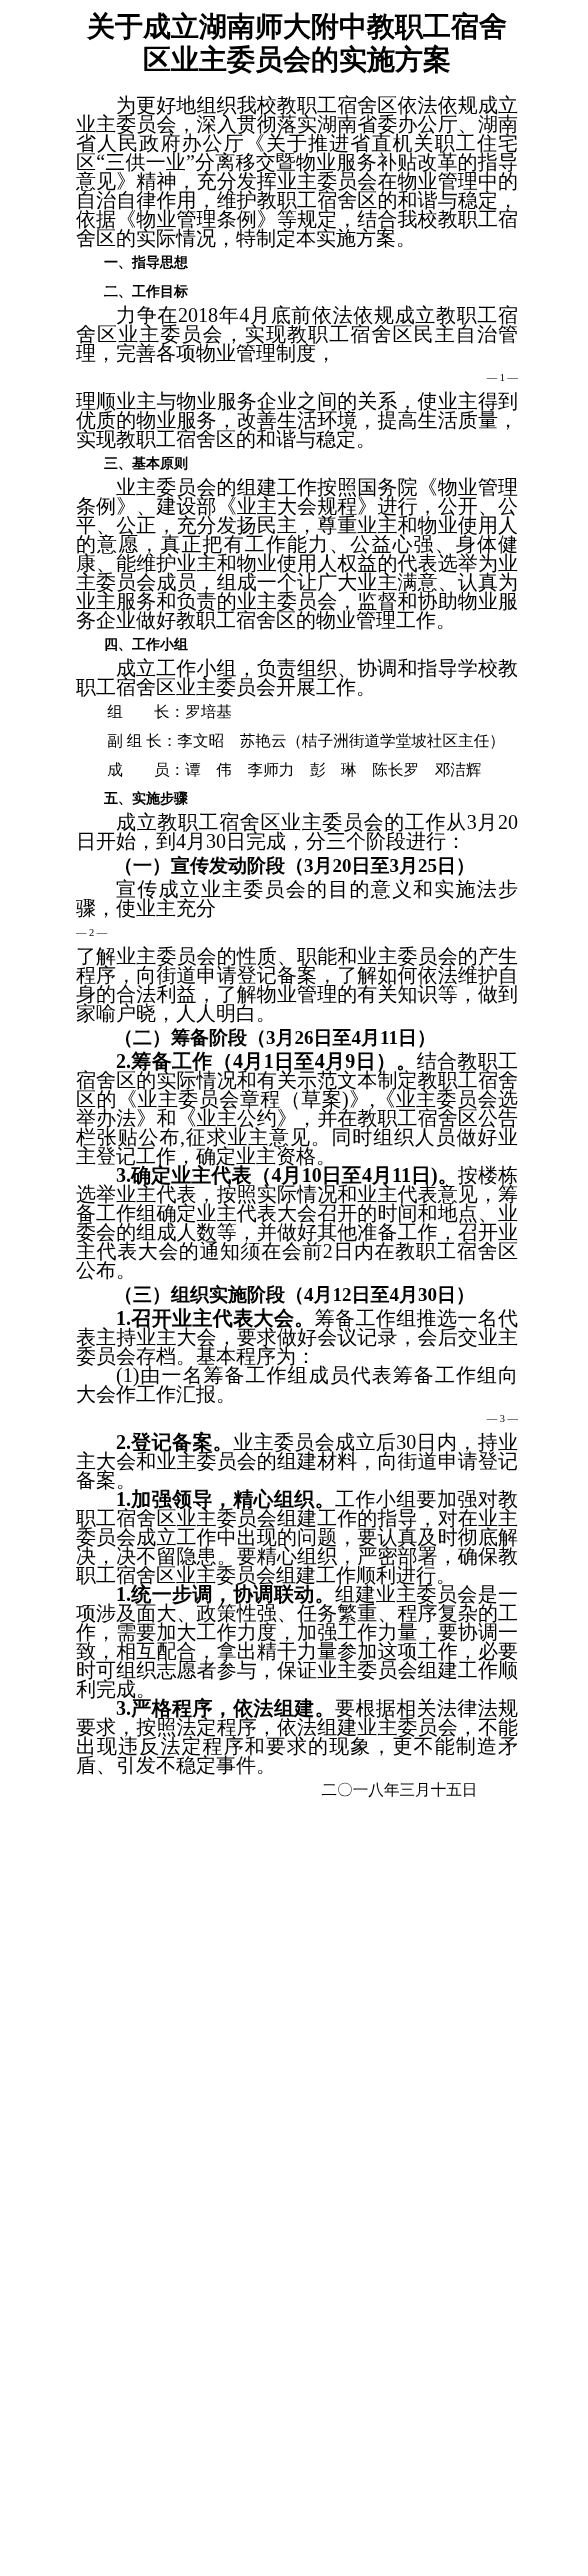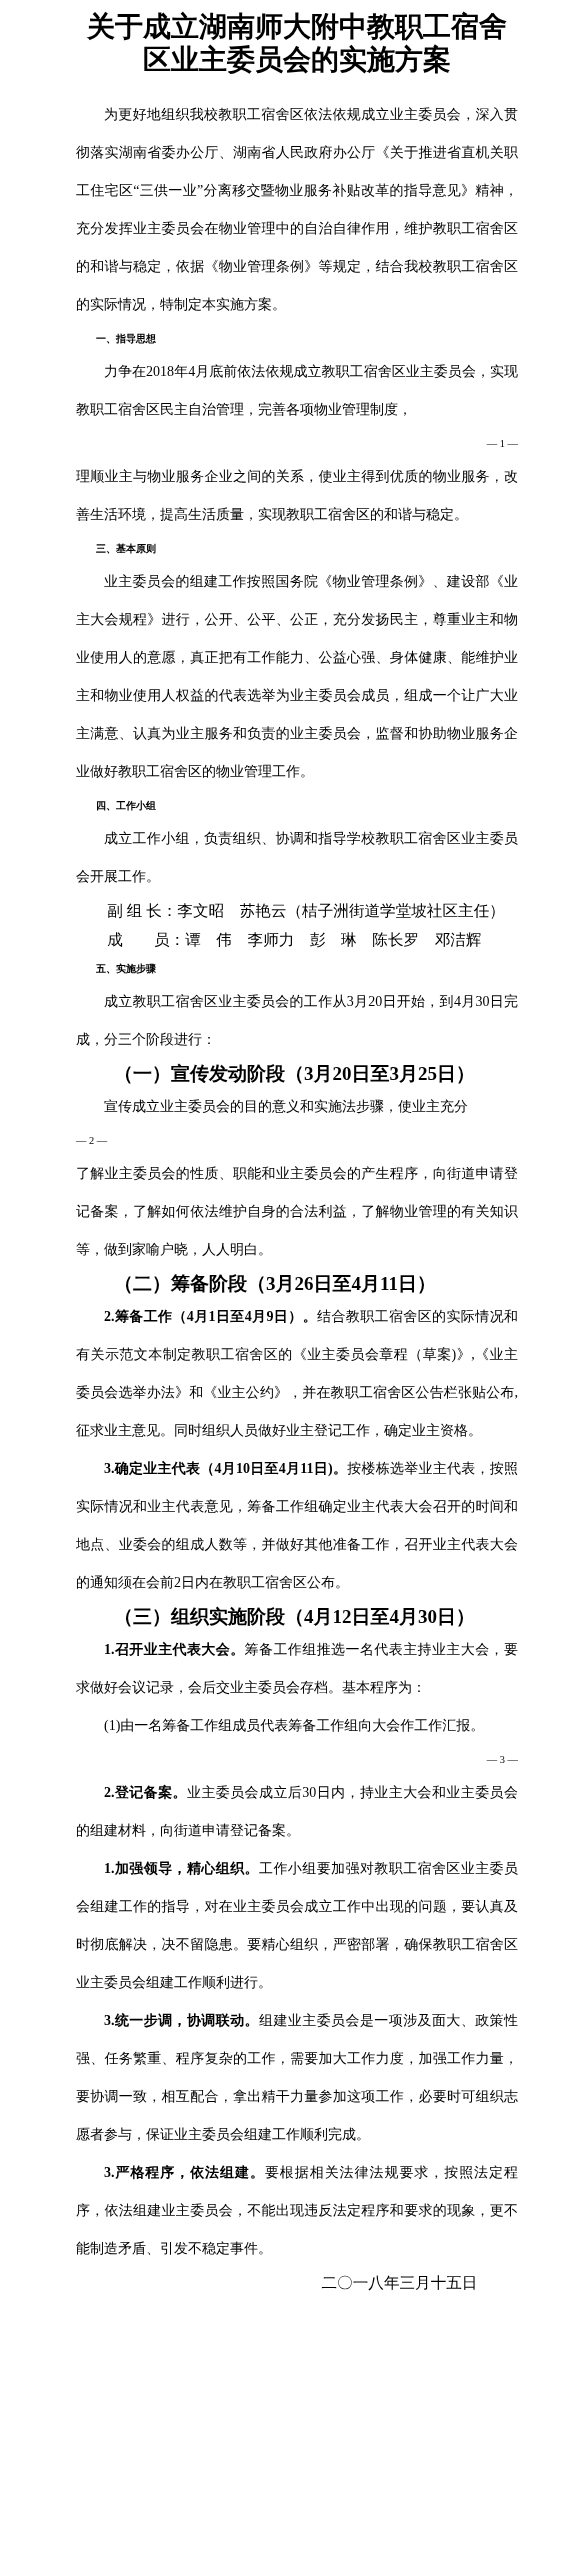--- a/index.html
+++ b/index.html
@@ -16,31 +16,31 @@
   }
   .doc-title {
     font-family: "Liberation Sans", "DejaVu Sans", sans-serif;
     font-weight: bold;
     font-size: 28px;
     line-height: 33px;
     text-align: center;
     margin: 0 0 19.3px 0;
   }
   .para {
-    font-size: 14px;
-    line-height: 38px;
+    font-size: 20px;
+    line-height: 19px;
     margin: 0;
     text-align: justify;
     text-indent: 2em;
   }
   .para.no-indent { text-indent: 0; }
   .sec-heading {
     font-family: "Liberation Sans", "DejaVu Sans", sans-serif;
     font-weight: bold;
-    font-size: 10px;
+    font-size: 14px;
     line-height: 29px;
     margin: 0;
     text-indent: 2em;
   }
   .stage-heading {
     font-weight: bold;
     font-size: 19px;
     line-height: 29px;
     margin: 0;
     text-indent: 2em;
@@ -73,29 +73,31 @@
 <body>
 
 <div class="page">
 
   <h1 class="doc-title">关于成立湖南师大附中教职工宿舍区业主委员会的实施方案</h1>
 
   <p class="para">为更好地组织我校教职工宿舍区依法依规成立业主委员会，深入贯彻落实湖南省委办公厅、湖南省人民政府办公厅《关于推进省直机关职工住宅区“三供一业”分离移交暨物业服务补贴改革的指导意见》精神，充分发挥业主委员会在物业管理中的自治自律作用，维护教职工宿舍区的和谐与稳定，依据《物业管理条例》等规定，结合我校教职工宿舍区的实际情况，特制定本实施方案。</p>
 
   <h2 class="sec-heading">一、指导思想</h2>
 
+  <h2 class="sec-heading">二、工作目标</h2>
   <p class="para">力争在2018年4月底前依法依规成立教职工宿舍区业主委员会，实现教职工宿舍区民主自治管理，完善各项物业管理制度，</p>
   <p class="page-marker pm-right">— 1 —</p>
   <p class="para no-indent">理顺业主与物业服务企业之间的关系，使业主得到优质的物业服务，改善生活环境，提高生活质量，实现教职工宿舍区的和谐与稳定。</p>
 
   <h2 class="sec-heading">三、基本原则</h2>
   <p class="para">业主委员会的组建工作按照国务院《物业管理条例》、建设部《业主大会规程》进行，公开、公平、公正，充分发扬民主，尊重业主和物业使用人的意愿，真正把有工作能力、公益心强、身体健康、能维护业主和物业使用人权益的代表选举为业主委员会成员，组成一个让广大业主满意、认真为业主服务和负责的业主委员会，监督和协助物业服务企业做好教职工宿舍区的物业管理工作。</p>
 
   <h2 class="sec-heading">四、工作小组</h2>
   <p class="para">成立工作小组，负责组织、协调和指导学校教职工宿舍区业主委员会开展工作。</p>
+  <p class="roster-line">组　　长：罗培基</p>
   <p class="roster-line">副 组 长：李文昭　苏艳云（桔子洲街道学堂坡社区主任）</p>
   <p class="roster-line">成　　员：谭　伟　李师力　彭　琳　陈长罗　邓洁辉</p>
 
   <h2 class="sec-heading">五、实施步骤</h2>
   <p class="para">成立教职工宿舍区业主委员会的工作从3月20日开始，到4月30日完成，分三个阶段进行：</p>
 
   <h3 class="stage-heading">（一）宣传发动阶段（3月20日至3月25日）</h3>
   <p class="para">宣传成立业主委员会的目的意义和实施法步骤，使业主充分</p>
   <p class="page-marker pm-left">— 2 —</p>
   <p class="para no-indent">了解业主委员会的性质、职能和业主委员会的产生程序，向街道申请登记备案，了解如何依法维护自身的合法利益，了解物业管理的有关知识等，做到家喻户晓，人人明白。</p>
@@ -104,19 +106,19 @@
   <p class="para"><span class="lead">2.筹备工作（4月1日至4月9日）。</span><span>结合教职工宿舍区的实际情况和有关示范文本制定教职工宿舍区的《业主委员会章程（草案)》,《业主委员会选举办法》和《业主公约》，并在教职工宿舍区公告栏张贴公布,征求业主意见。同时组织人员做好业主登记工作，确定业主资格。</span></p>
   <p class="para"><span class="lead">3.确定业主代表（4月10日至4月11日)。</span><span>按楼栋选举业主代表，按照实际情况和业主代表意见，筹备工作组确定业主代表大会召开的时间和地点、业委会的组成人数等，并做好其他准备工作，召开业主代表大会的通知须在会前2日内在教职工宿舍区公布。</span></p>
 
   <h3 class="stage-heading">（三）组织实施阶段（4月12日至4月30日）</h3>
   <p class="para"><span class="lead">1.召开业主代表大会。</span><span>筹备工作组推选一名代表主持业主大会，要求做好会议记录，会后交业主委员会存档。基本程序为：</span></p>
   <p class="para">(1)由一名筹备工作组成员代表筹备工作组向大会作工作汇报。</p>
   <p class="page-marker pm-right">— 3 —</p>
   <p class="para"><span class="lead">2.登记备案。</span><span>业主委员会成立后30日内，持业主大会和业主委员会的组建材料，向街道申请登记备案。</span></p>
 
   <p class="para"><span class="lead">1.加强领导，精心组织。</span><span>工作小组要加强对教职工宿舍区业主委员会组建工作的指导，对在业主委员会成立工作中出现的问题，要认真及时彻底解决，决不留隐患。要精心组织，严密部署，确保教职工宿舍区业主委员会组建工作顺利进行。</span></p>
-  <p class="para"><span class="lead">3.统一步调，协调联动。</span><span>组建业主委员会是一项涉及面大、政策性强、任务繁重、程序复杂的工作，需要加大工作力度，加强工作力量，要协调一致，相互配合，拿出精干力量参加这项工作，必要时可组织志愿者参与，保证业主委员会组建工作顺利完成。</span></p>
+  <p class="para"><span class="lead">1.统一步调，协调联动。</span><span>组建业主委员会是一项涉及面大、政策性强、任务繁重、程序复杂的工作，需要加大工作力度，加强工作力量，要协调一致，相互配合，拿出精干力量参加这项工作，必要时可组织志愿者参与，保证业主委员会组建工作顺利完成。</span></p>
   <p class="para"><span class="lead">3.严格程序，依法组建。</span><span>要根据相关法律法规要求，按照法定程序，依法组建业主委员会，不能出现违反法定程序和要求的现象，更不能制造矛盾、引发不稳定事件。</span></p>
 
   <p class="date-line">二〇一八年三月十五日</p>
 
 </div>
 
 
 </body></html>

